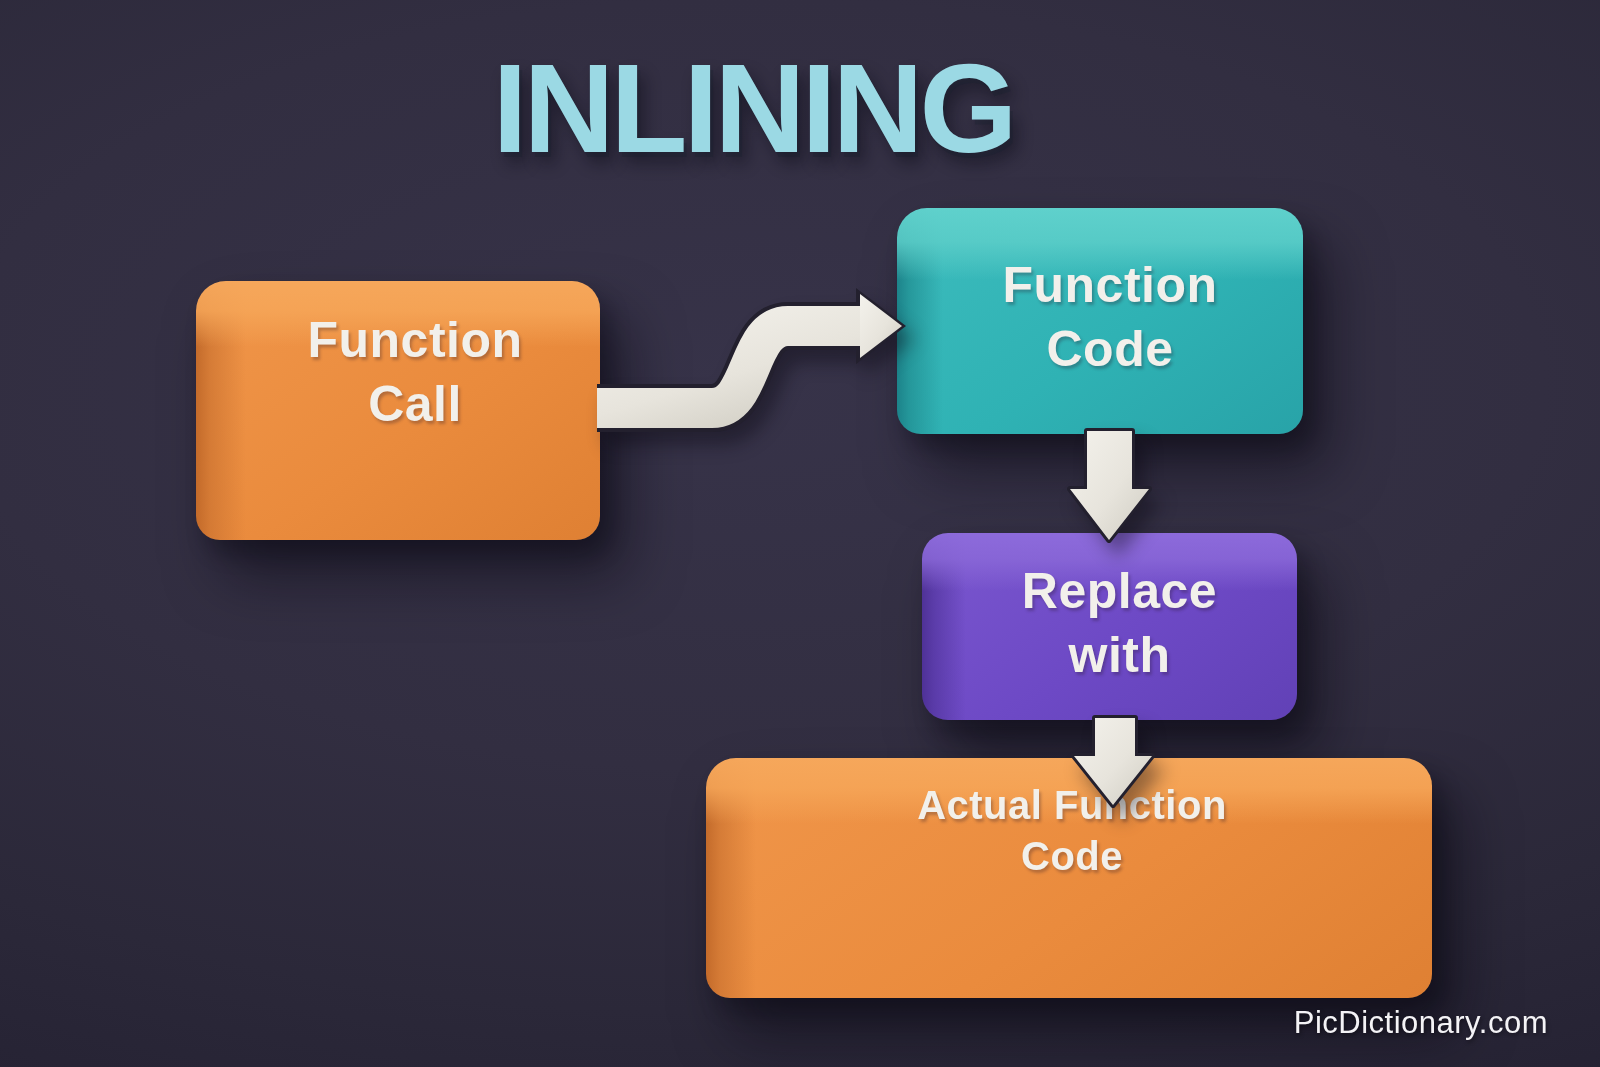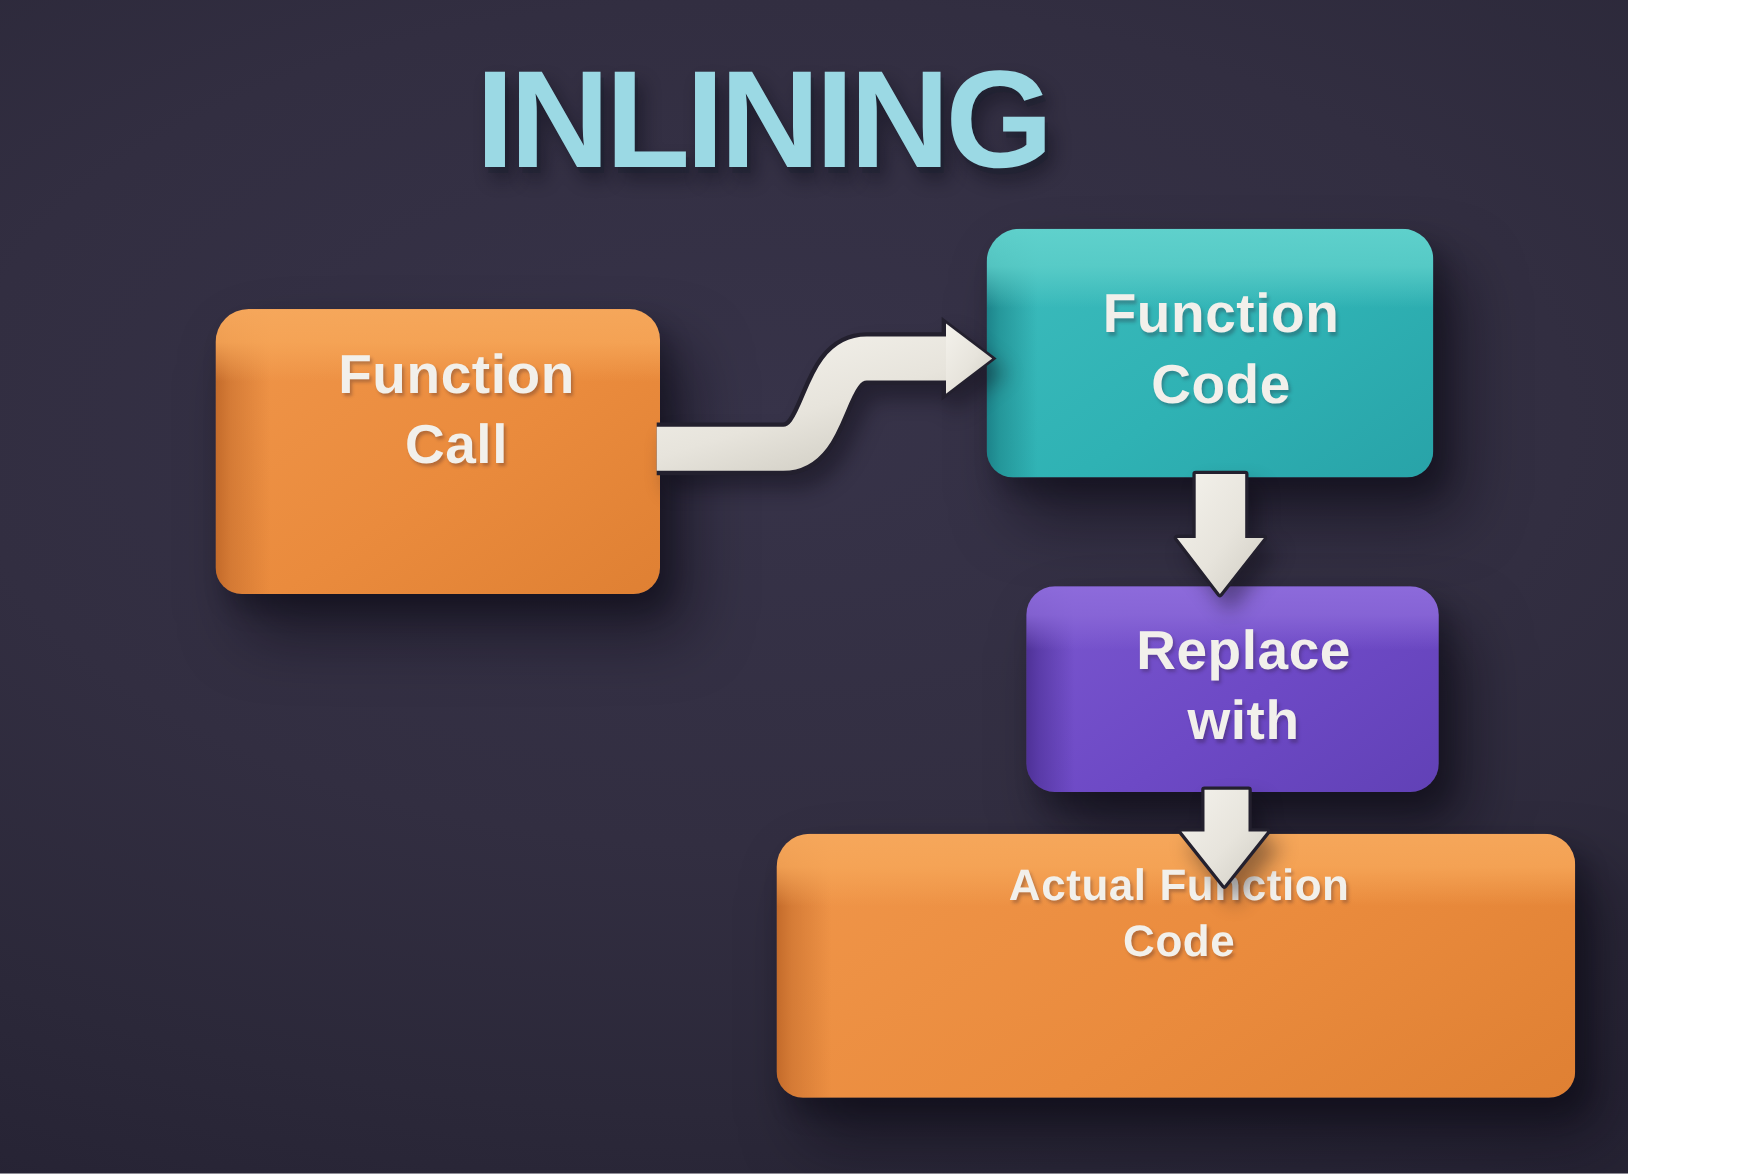--- a/index.html
+++ b/index.html
@@ -3,21 +3,21 @@
 <meta charset="utf-8">
 <style>
   html, body {
     margin: 0; padding: 0;
     width: 1600px; height: 1067px;
     overflow: hidden;
     font-family: "Liberation Sans", "DejaVu Sans", sans-serif;
   }
   .canvas {
     position: relative;
-    width: 1480px; height: 1067px;
+    width: 1600px; height: 1067px;
     background:
       radial-gradient(ellipse 130% 95% at 47% 36%,
         #373349 0%, #322e41 38%, #2b2839 62%, #242132 84%, #1e1b29 100%);
     overflow: hidden;
   }
 
   
   .title {
     position: absolute;
     top: 46px; left: 0; right: 0;
@@ -67,21 +67,20 @@
     background:
       linear-gradient(to bottom, rgba(97,210,205,0.95) 0px, rgba(92,206,201,0.85) 34px, rgba(92,206,201,0) 72px),
       linear-gradient(to right,  rgba(24,122,130,0.85) 0px, rgba(30,138,142,0.70) 12px, rgba(36,150,152,0) 46px),
       linear-gradient(145deg, #3dbcbd 0%, #2fb2b4 55%, #28a3a8 100%);
   }
   .node-purple {
     background:
       linear-gradient(to bottom, rgba(142,108,220,0.95) 0px, rgba(138,104,216,0.85) 26px, rgba(138,104,216,0) 58px),
       linear-gradient(to right,  rgba(72,44,142,0.85) 0px, rgba(80,51,155,0.70) 12px, rgba(90,60,170,0) 44px),
       linear-gradient(145deg, #7a57cf 0%, #6d49c5 55%, #6141b6 100%);
-    margin-left: 11px;
   }
 
   
   .pos-function-call        { left: 196px; top: 281px; width: 404px; height: 259px; padding: 28px 0 0 34px; }
   .pos-function-code        { left: 897px; top: 208px; width: 406px; height: 226px; padding: 46px 0 0 20px; }
   .pos-replace-with         { left: 922px; top: 533px; width: 375px; height: 187px; padding: 27px 0 0 20px; border-radius: 26px; }
   .pos-actual-function-code { left: 706px; top: 758px; width: 726px; height: 240px; padding: 22px 0 0 6px;  font-size: 52px; }
   .pos-actual-function-code .node-label { font-size: 40px; }
 
   
@@ -149,14 +148,15 @@
 
     <g class="arrow-shadow">
       <polygon points="1087,431 1132,431 1132,489 1149,489 1109,540 1070,489 1087,489" fill="url(#arrowGrad)" stroke="#23202e" stroke-width="6" stroke-linejoin="round" paint-order="stroke"></polygon>
     </g>
 
     <g class="arrow-shadow">
       <polygon points="1095,718 1135,718 1135,756 1152,756 1113,805 1074,756 1095,756" fill="url(#arrowGrad)" stroke="#23202e" stroke-width="6" stroke-linejoin="round" paint-order="stroke"></polygon>
     </g>
   </svg>
 
+  <div class="watermark">PicDictionary.com</div>
 
 </div>
 
 </body></html>

